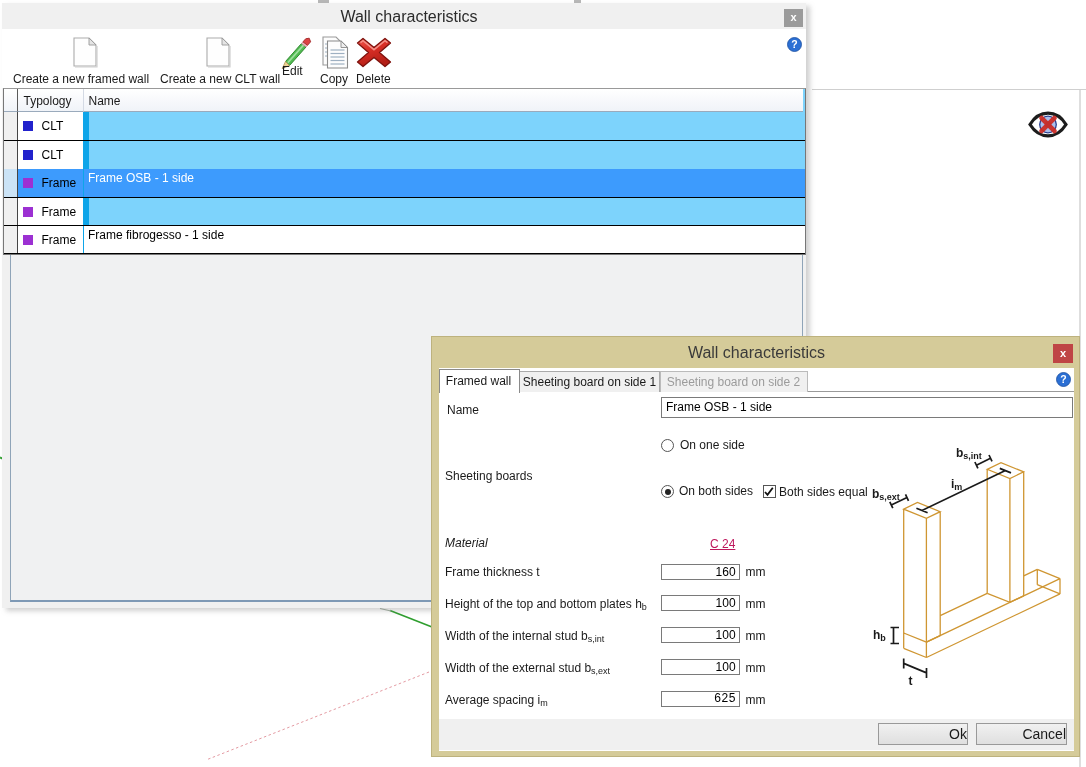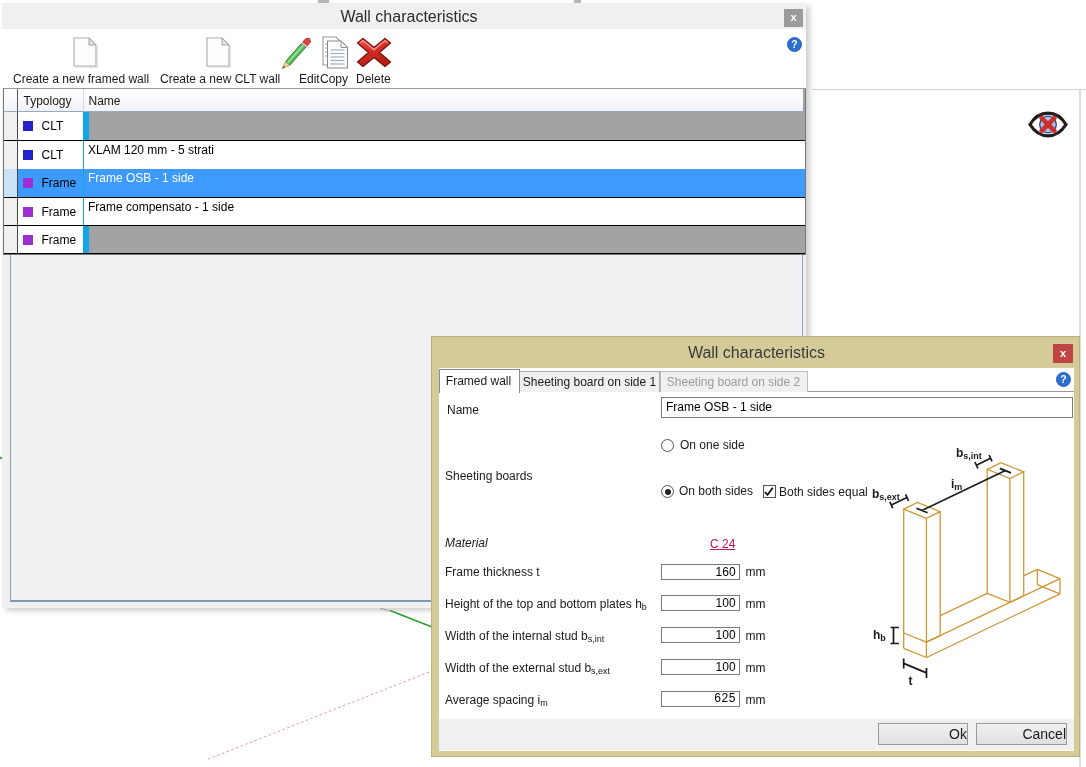--- a/index.html
+++ b/index.html
@@ -95,71 +95,70 @@
           <stop offset="0.45" stop-color="#d92f26"></stop>
           <stop offset="1" stop-color="#b31e16"></stop>
     </linearGradient>
       </defs>
     <path d="M2.5 6 L8 1.5 L19 10.5 L30 1.5 L35.5 6 L24.5 15.5 L35.5 25 L30 29.5 L19 20.5 L8 29.5 L2.5 25 L13.5 15.5 Z" fill="url(#rg)" stroke="#7e120d" stroke-width="1.3" stroke-linejoin="round"></path>
     <path d="M5.5 5.6 L8 3.6 L19 12.7 L30 3.6 L32.5 5.6" fill="none" stroke="#f58f86" stroke-width="1.5"></path>
   </svg>
 
   <div class="abs t12" style="left:11px;top:69px;">Create a new framed wall</div>
   <div class="abs t12" style="left:158px;top:69px;">Create a new CLT wall</div>
-  <div class="abs t12" style="left:280px;top:69px;margin-left:17px;">Edit</div>
+  <div class="abs t12" style="left:280px;top:61px;">Edit</div>
   <div class="abs t12" style="left:318px;top:69px;">Copy</div>
   <div class="abs t12" style="left:354px;top:69px;">Delete</div>
 
   <div class="abs" style="left:8px;top:85px;width:791px;height:512px;background:#f0f1f2;border:1px solid #8fa4b8;border-top:none;border-bottom:2px solid #7e99b5;"></div>
 
-  <div class="abs" style="left:0.5px;top:85px;width:801px;height:165px;border:1px solid #777;border-top:1px solid #999;background:#a3a3a3;">
+  <div class="abs" style="left:0.5px;top:85px;width:801px;height:165px;border:1px solid #777;border-top:1px solid #999;background:#7dd3fc;">
 
     <div class="abs" style="left:0;top:0;width:13px;height:22px;background:linear-gradient(#ffffff,#f0f3f8);border-right:1px solid #5a5a5a;border-bottom:1px solid #9aaabc;"></div>
     <div class="abs" style="left:14px;top:0;width:65px;height:22px;background:linear-gradient(#ffffff,#f0f3f8);border-right:1px solid #d4dae4;border-bottom:1px solid #9aaabc;"></div>
     <div class="abs" style="left:80px;top:0;width:719px;height:22px;background:linear-gradient(#ffffff,#f0f3f8);border-bottom:1px solid #9aaabc;"></div>
     <div class="abs t12" style="left:20px;top:5px;">Typology</div>
     <div class="abs t12" style="left:85px;top:5px;">Name</div>
 
     <div class="row" style="top:23px;height:29px;">
       <div class="rh"></div>
       <div class="tc">
           <span class="sq" style="background:#2222cc;"></span>
           <span class="tt">CLT</span>
         </div>
     </div>
     <div class="row" style="top:52px;height:29px;">
       <div class="rh"></div>
       <div class="tc">
           <span class="sq" style="background:#2222cc;"></span>
           <span class="tt">CLT</span>
         </div>
-      <div class="nc">XLAM 120 mm - 5 strati</div>
     </div>
     <div class="row sel" style="top:80px;height:29px;">
       <div class="rh" style="background:#cbe3f6;"></div>
       <div class="tc" style="background:#3d9bfd;">
           <span class="sq" style="background:#9c30d2;"></span>
           <span class="tt">Frame</span>
         </div>
       <div class="nc" style="background:#3d9bfd;color:#fff;">Frame OSB - 1 side</div>
     </div>
     <div class="row" style="top:109px;height:28px;">
       <div class="rh"></div>
       <div class="tc">
           <span class="sq" style="background:#9c30d2;"></span>
           <span class="tt">Frame</span>
         </div>
-      <div class="nc">Frame compensato - 1 side</div>
     </div>
     <div class="row" style="top:137px;height:28px;">
       <div class="rh"></div>
       <div class="tc">
           <span class="sq" style="background:#9c30d2;"></span>
           <span class="tt">Frame</span>
         </div>
+      <div class="nc">Frame fibrogesso - 1 side</div>
     </div>
   </div>
 </div>
 
 <div class="abs" style="left:431px;top:336px;width:649px;height:421px;background:#d5cb99;border:1px solid #bdb27e;box-sizing:border-box;">
   <div class="abs" style="left:0;top:7px;width:649px;text-align:center;font-size:16px;color:#3a3a3a;">Wall characteristics</div>
   <div class="abs" style="left:621px;top:7px;width:20px;height:19px;background:#bf4545;color:#fff;font-size:11px;font-weight:bold;text-align:center;line-height:18px;">x</div>
 
   <div class="abs" style="left:6.5px;top:30.5px;width:635px;height:383px;background:#fff;">
 

